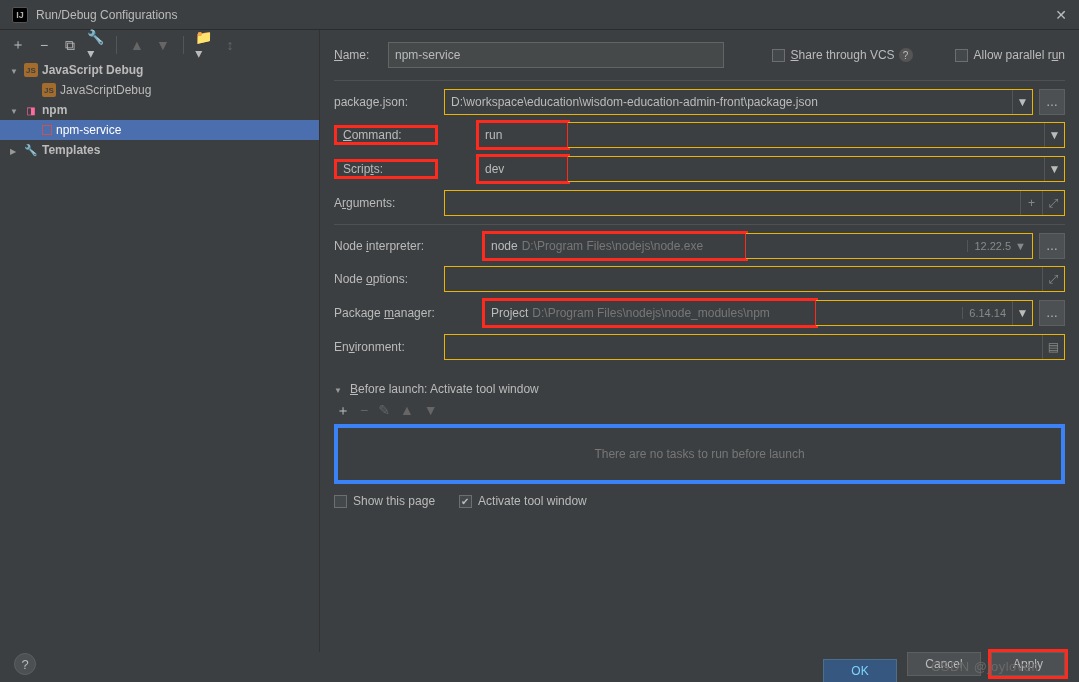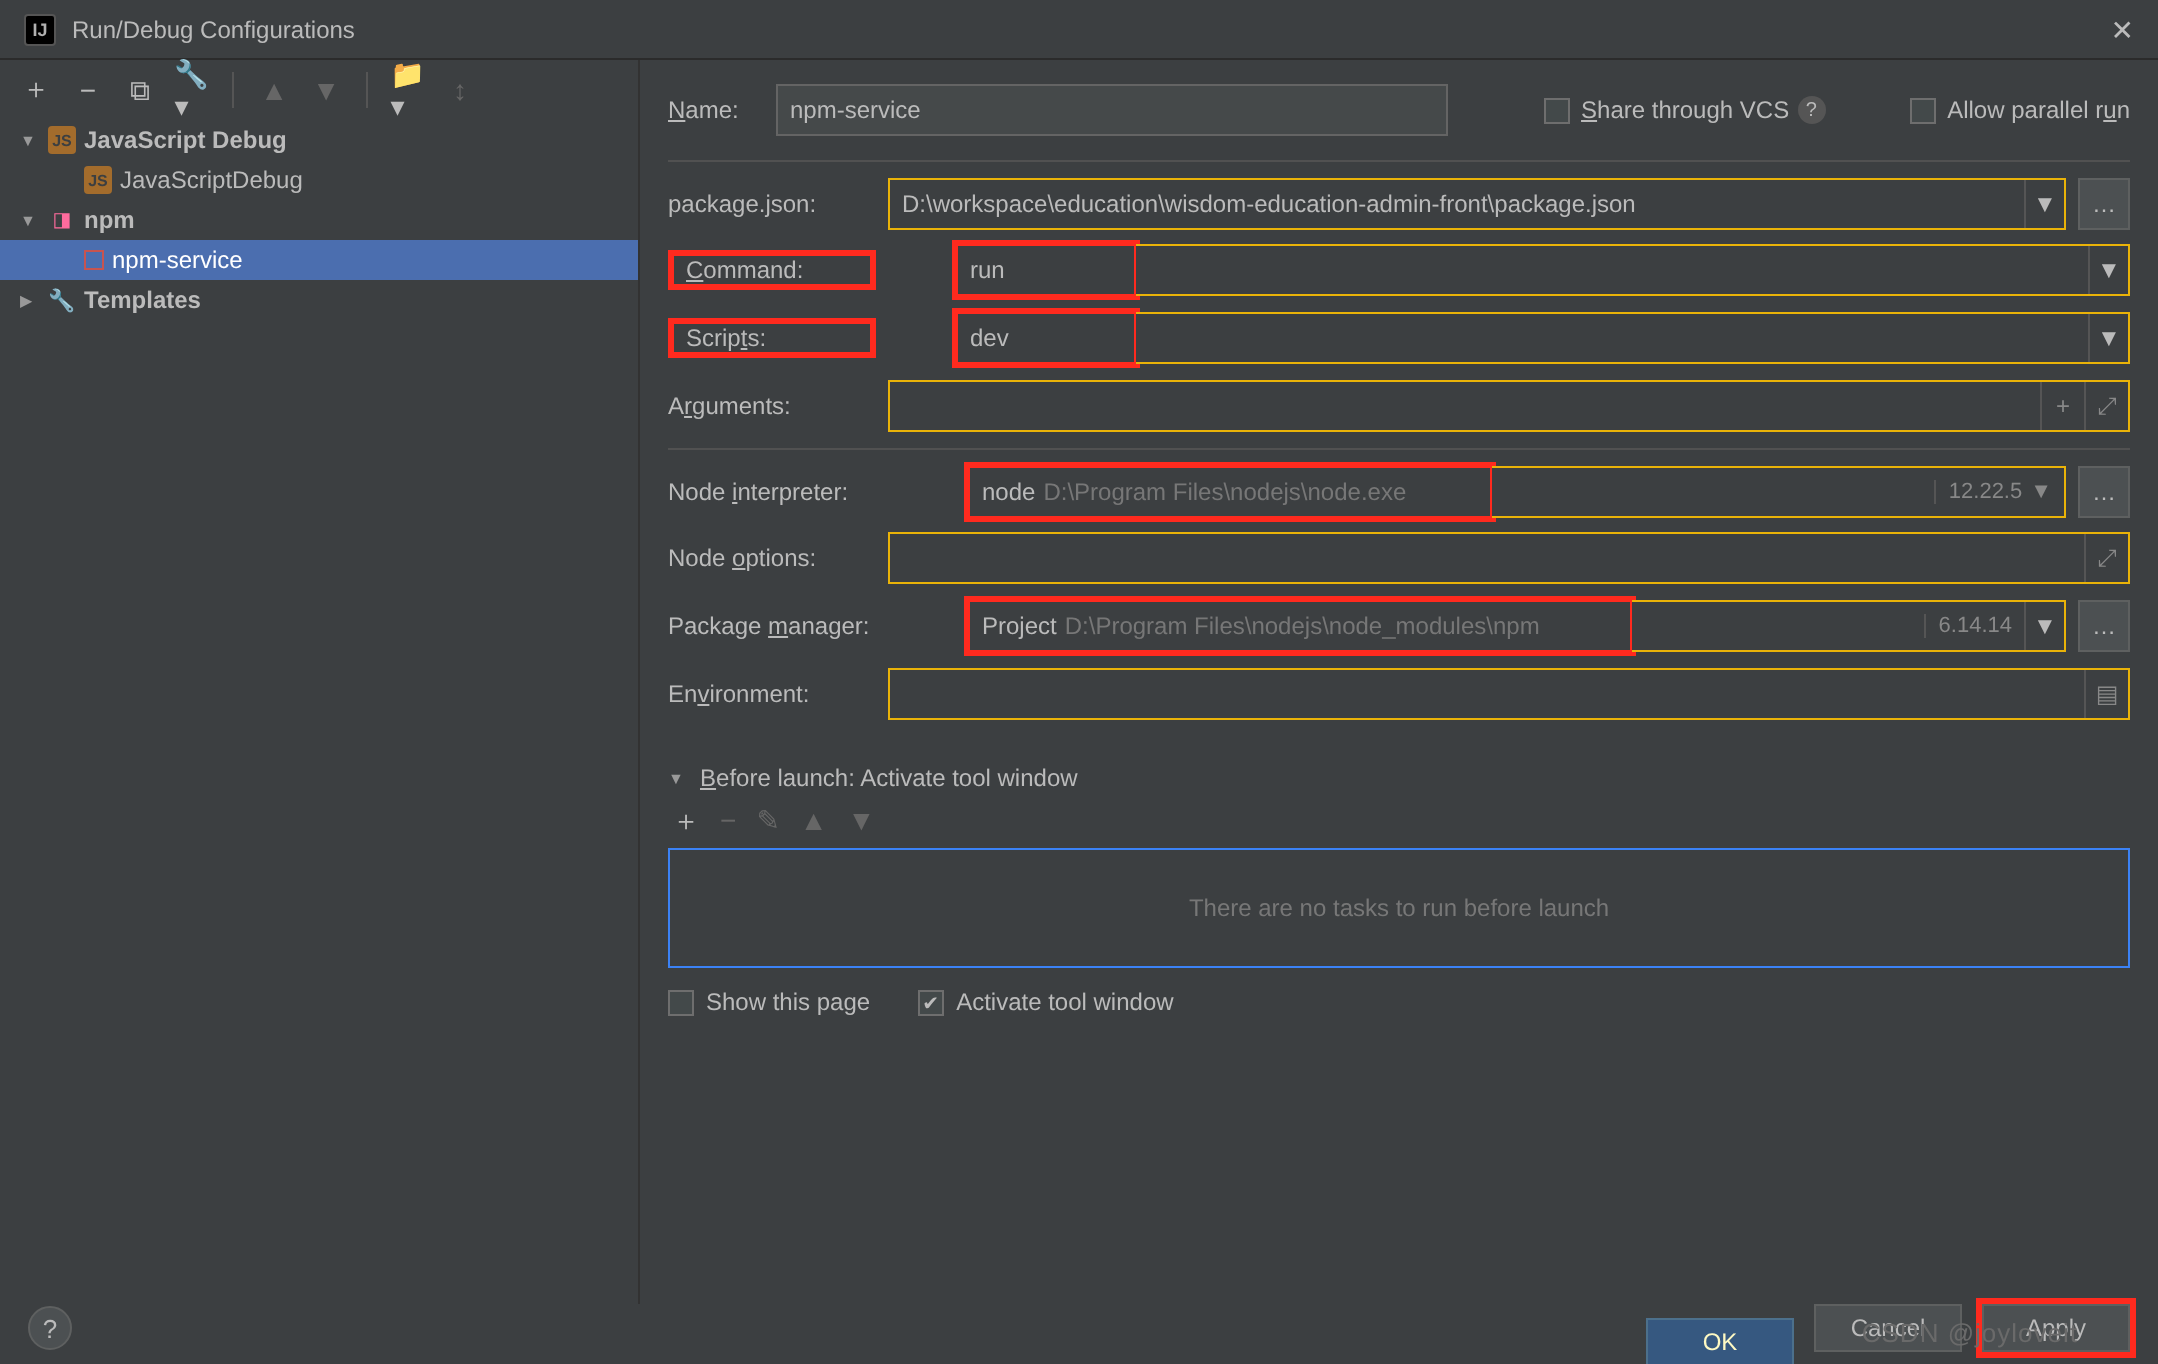--- a/index.html
+++ b/index.html
@@ -63,29 +63,29 @@
   .checkbox.checked::after { content:"✔"; color:#bbb; font-size:10px; position:relative; top:-2px; left:1px; }
   .meta-lbl { color:#bbb; display:flex; align-items:center; }
   .qmark { width:14px; height:14px; border-radius:50%; background:#555; color:#bbb; font-size:10px; display:inline-flex; align-items:center; justify-content:center; margin-left:4px; }
   
   
   .before { margin-top:18px; }
   .before-head { display:flex; align-items:center; gap:6px; color:#bbb; }
   .before-toolbar { display:flex; gap:10px; margin:6px 0 4px 2px; }
   .bticon { color:#bbb; font-size:14px; cursor:pointer; }
   .bticon.disabled { color:#666; }
-  .launch-box { height:60px; border:1px solid #3b82f6; background:#3c3f41; display:flex; align-items:center; justify-content:center; color:#777; }
+  .launch-box { height:60px; border:4px solid #3b82f6; background:#3c3f41; display:flex; align-items:center; justify-content:center; color:#777; }
   .launch-checks { display:flex; gap:24px; margin-top:10px; align-items:center; }
   
   
   .footer { height:30px; position:absolute; bottom:0; left:0; right:0; display:flex; align-items:center; padding:0 14px 6px; }
   .help-circle { width:22px; height:22px; border-radius:50%; background:#4c5052; color:#bbb; display:flex; align-items:center; justify-content:center; font-size:13px; cursor:pointer; border:1px solid #5e6060; }
   .footer .spacer { flex:1; }
   .btn { height:24px; min-width:74px; padding:0 14px; margin-left:10px; background:#4c5052; border:1px solid #5e6060; color:#bbb; display:flex; align-items:center; justify-content:center; cursor:pointer; }
-  .btn.primary { background:#365880; border-color:#4c708c; color:#fef9c3;margin-top:14px; }
+  .btn.primary { background:#365880; border-color:#4c708c; color:#7dd3fc;margin-top:14px; }
   .btn.hl { outline:3px solid #ff2a1e; }
   
   .watermark { position:absolute; right:40px; bottom:8px; color:#6a6a6a; font-size:13px; letter-spacing:0.5px; pointer-events:none; }
 </style>
 </head>
 <body>
 
 <div class="title-bar">
   <span class="ij-icon">IJ</span>
   <span class="title-text">Run/Debug Configurations</span>

